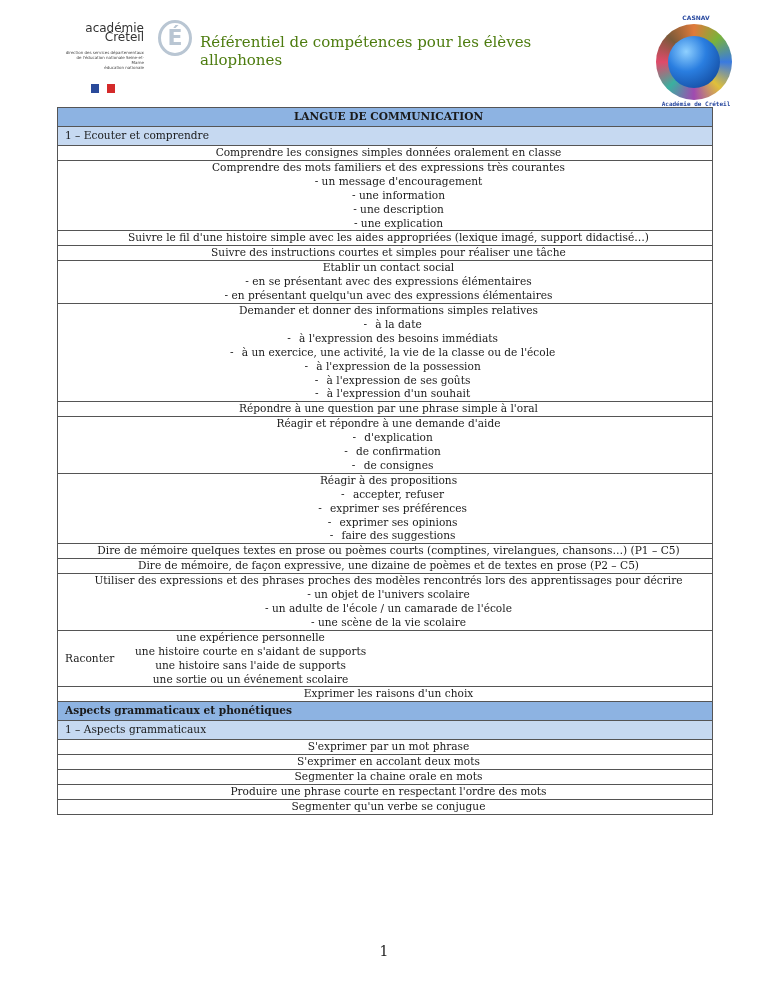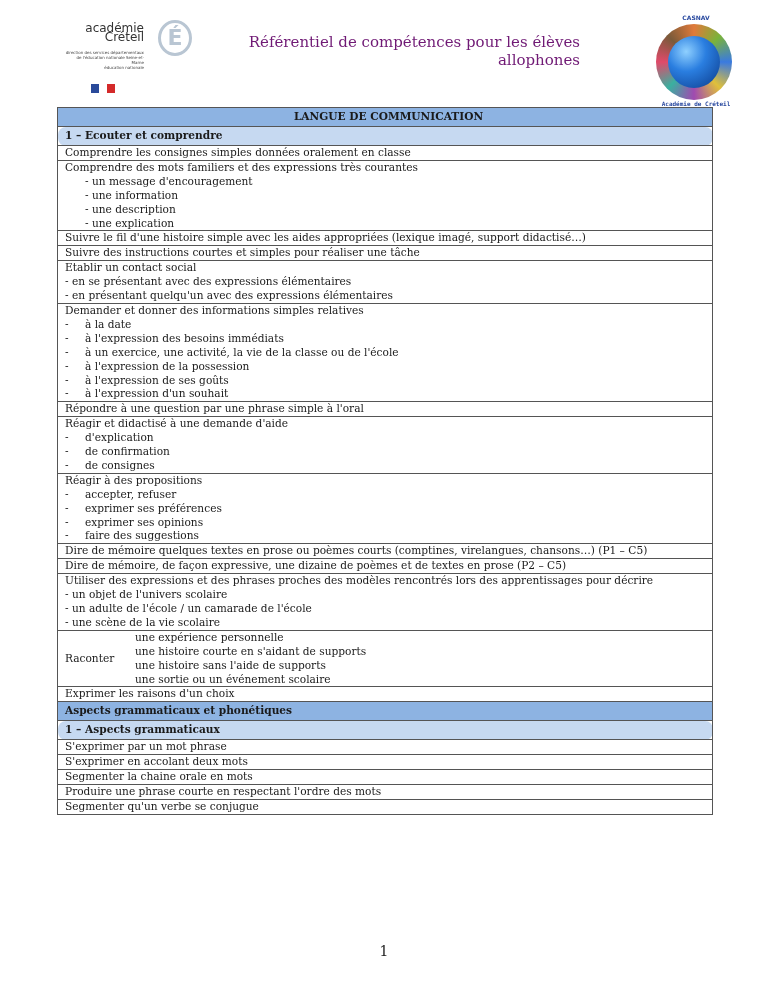--- a/index.html
+++ b/index.html
@@ -23,22 +23,22 @@
   }
   .logo-left .dir {
     position: absolute; right: 62px; top: 32px; text-align: right;
     font-family: "DejaVu Sans", sans-serif; font-size: 4px; line-height: 5px; color: #444; width: 80px;
   }
   .logo-left .flag {
     position: absolute; left: 25px; top: 66px; width: 24px; height: 9px;
     background: linear-gradient(to right, #2a4a9a 0 33%, #ffffff 33% 66%, #d42a2a 66% 100%);
   }
   .doc-title {
-    position: absolute; left: 200px; top: 33px; width: 380px; text-align: right;
-    font-size: 15px; color: #701a75;
+    position: absolute; left: 200px; top: 33px; width: 380px; text-align: left;
+    font-size: 15px; color: #4d7c0f;
   }
   .logo-right {
     position: absolute; left: 632px; top: 12px; width: 128px; height: 96px;
   }
   .logo-right .casnav {
     position: absolute; left: 0; right: 0; top: 2px; text-align: center;
     font-family: "DejaVu Sans", sans-serif; font-weight: bold; font-size: 6px; color: #2a4aa0;
   }
   .logo-right .ring {
     position: absolute; left: 24px; top: 12px; width: 76px; height: 76px; border-radius: 50%;
@@ -58,23 +58,23 @@
     border-collapse: collapse; font-size: 10.6px; line-height: 13.9px;
   }
   table.ref td {
     border: 1px solid #555; padding: 0 0 0 7px; vertical-align: top;
   }
   tr.h1 td {
     background: #8db3e2; font-weight: bold; height: 18px; vertical-align: middle;
   }
   tr.h1.center td { text-align: center; }
   tr.h2 td {
-    background: #c6d9f1; font-weight: bold; height: 18px; vertical-align: middle; border-radius: 8px;
-  }
-  .line { display: block; white-space: nowrap; }
+    background: #c6d9f1; font-weight: normal; height: 18px; vertical-align: middle;
+  }
+  .line { display: block; white-space: nowrap; text-align: center; }
   .ind1 { padding-left: 20px; }
   .dash { display: inline-block; width: 20px; }
   .raconter-wrap { display: flex; }
   .raconter-label { width: 70px; display: flex; align-items: center; }
   .page-num {
     position: absolute; left: 0; width: 768px; top: 943px; text-align: center; font-size: 14px;
   }
 </style>
 </head>
 <body>
@@ -151,21 +151,21 @@
           <span class="line"><span class="dash">-</span><span>à l'expression d'un souhait</span></span>
         </td>
       </tr>
       <tr>
         <td>
           <span class="line">Répondre à une question par une phrase simple à l'oral</span>
         </td>
       </tr>
       <tr>
         <td>
-          <span class="line">Réagir et didactisé à une demande d'aide</span>
+          <span class="line">Réagir et répondre à une demande d'aide</span>
           <span class="line"><span class="dash">-</span><span>d'explication</span></span>
           <span class="line"><span class="dash">-</span><span>de confirmation</span></span>
           <span class="line"><span class="dash">-</span><span>de consignes</span></span>
         </td>
       </tr>
       <tr>
         <td>
           <span class="line">Réagir à des propositions</span>
           <span class="line"><span class="dash">-</span><span>accepter, refuser</span></span>
           <span class="line"><span class="dash">-</span><span>exprimer ses préférences</span></span>

